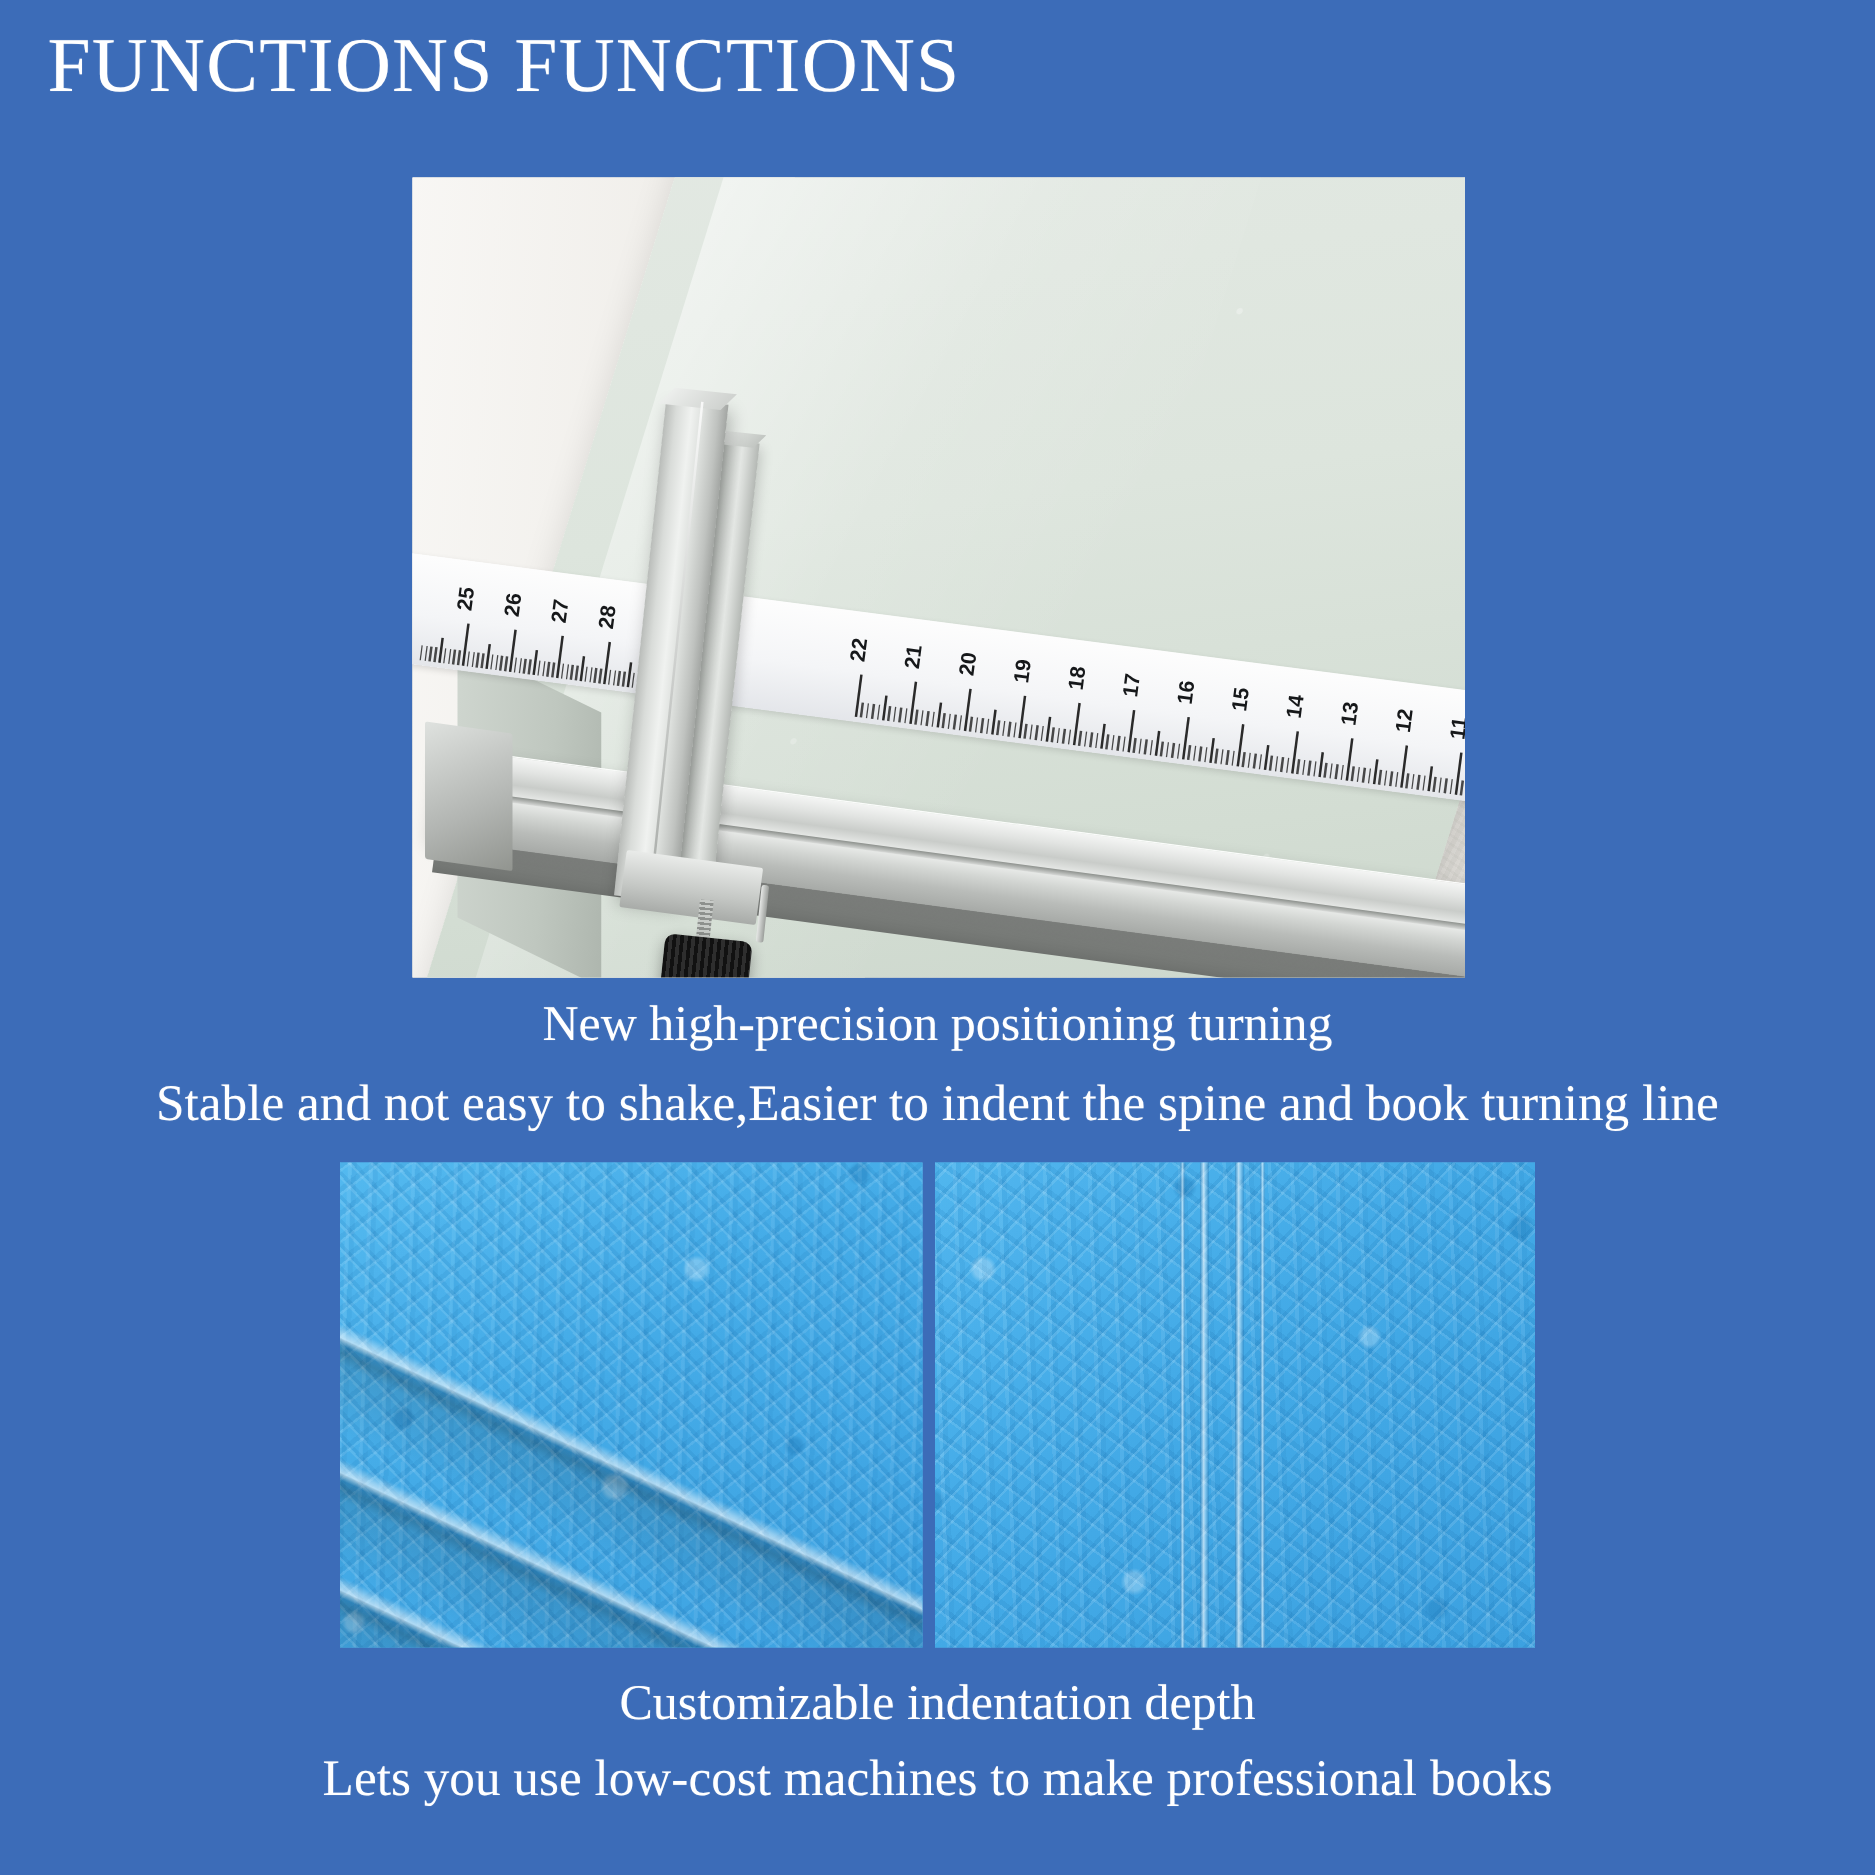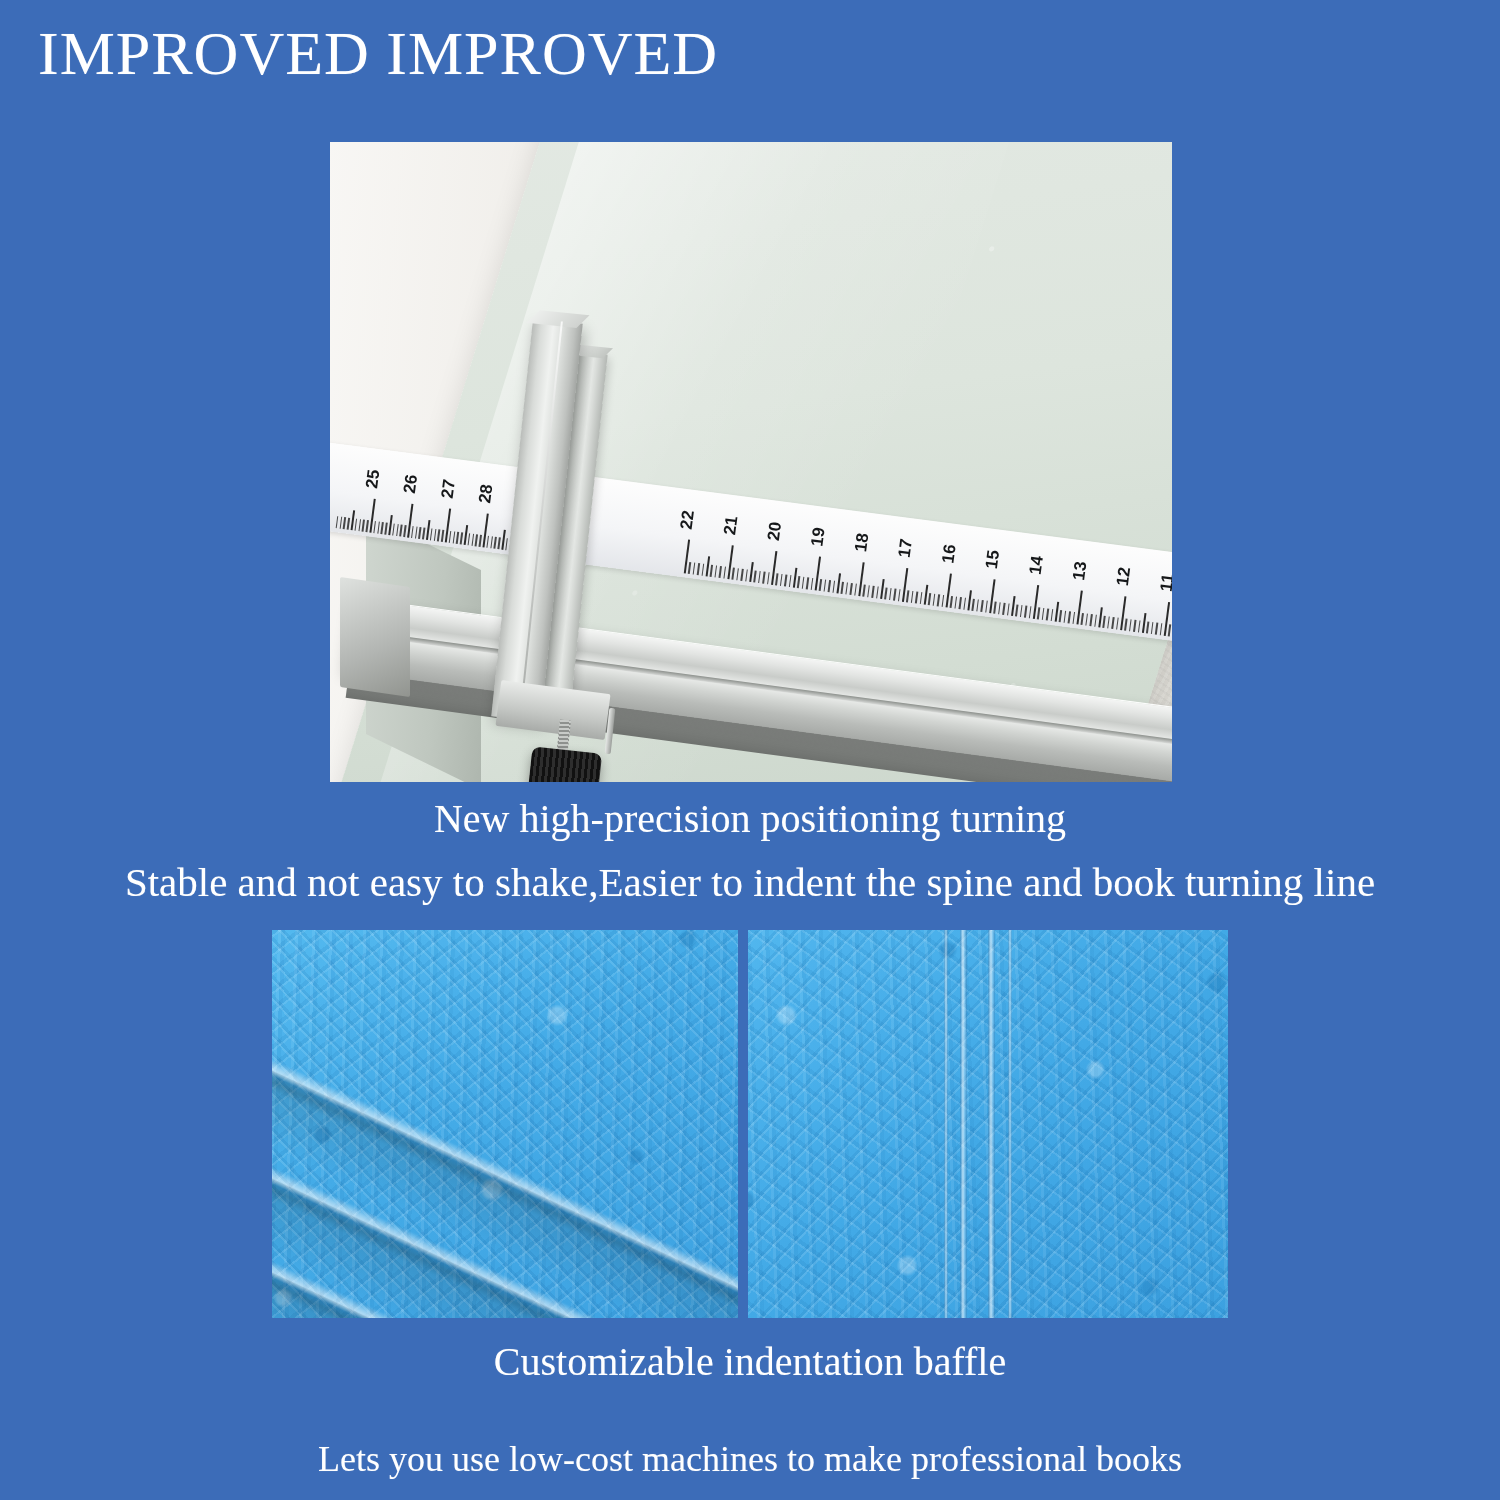--- a/index.html
+++ b/index.html
@@ -388,26 +388,26 @@
     width: 100%;
     text-align: center;
     color: #ffffff;
     font-family: "Liberation Serif", "DejaVu Serif", serif;
     white-space: nowrap;
     text-shadow: 0 0 1px rgba(255,255,255,0.3);
   }
   .caption-1 { top: 795px; font-size: 40px; }
   .caption-2 { top: 858px; font-size: 41px; }
   .caption-3 { top: 1338px; font-size: 40px; }
-  .caption-4 { top: 1438px; font-size: 36px; }
+  .caption-4 { top: 1398px; font-size: 41px; }
 </style>
 </head>
 <body>
 
-<div class="page-title">IMPROVED IMPROVED</div>
+<div class="page-title">FUNCTIONS FUNCTIONS</div>
 
 <div class="hero-photo">
 
   <div class="cloth"></div>
   <div class="cloth-fold"></div>
 
   <div class="board">
     <div class="board-sheen"></div>
     <div class="board-speckle"></div>
   </div>
@@ -631,14 +631,14 @@
 </div>
 
 <div class="photo-br">
   <div class="emboss-2"></div>
   <div class="score-vert thin" style="left:196px;"></div>
   <div class="score-vert" style="left:212px;"></div>
   <div class="score-vert" style="left:240px;"></div>
   <div class="score-vert thin" style="left:260px;"></div>
 </div>
 
-<div class="caption caption-3">Customizable indentation baffle</div>
+<div class="caption caption-3">Customizable indentation depth</div>
 <div class="caption caption-4">Lets you use low-cost machines to make professional books</div>
 
 </body></html>

